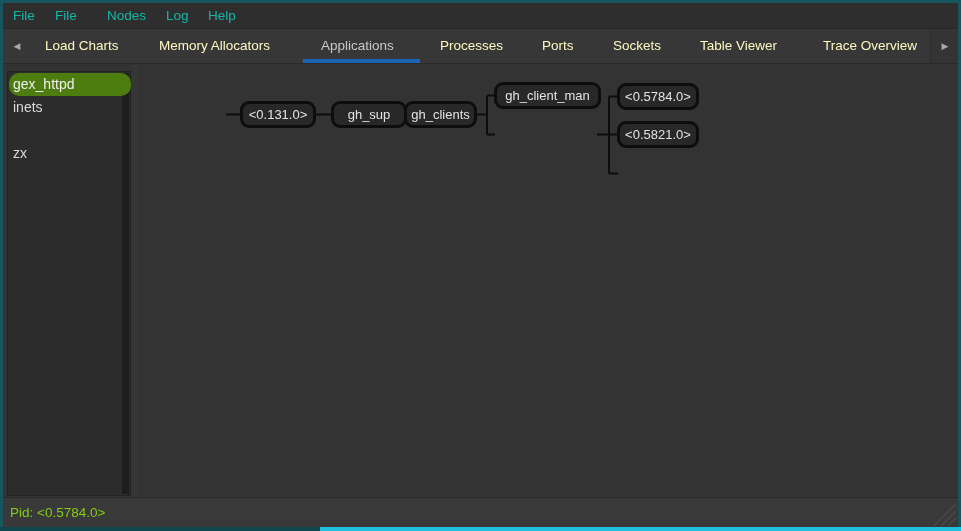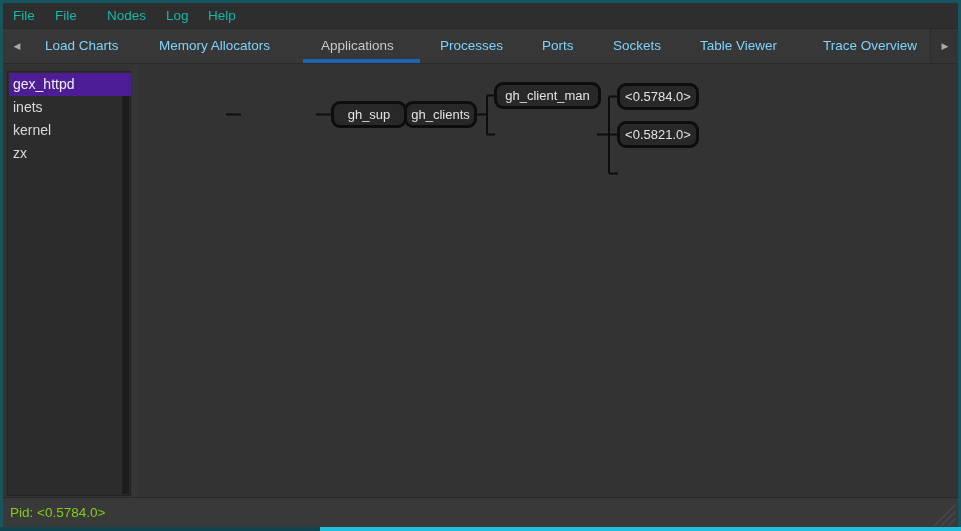--- a/index.html
+++ b/index.html
@@ -25,21 +25,21 @@
   .menubar { left: 3px; top: 3px; width: 955px; height: 25px; background: #2e2e2e; }
   .menu-item {
     position: absolute; top: 0; height: 25px; line-height: 25px;
     color: #14b8a6; font-size: 13.5px; cursor: default;
   }
 
   
   .tabbar { left: 3px; top: 28px; width: 955px; height: 36px; background: #373737; border-top: 1px solid #272727; border-bottom: 1px solid #2a2a2a; }
   .tab {
     position: absolute; top: 0; height: 34px; line-height: 34px;
-    color: #7dd3fc; font-size: 13.5px; white-space: nowrap; cursor: default;
+    color: #fef9c3; font-size: 13.5px; white-space: nowrap; cursor: default;
   }
   .tab.active { color: #c9c9c9; }
   .tab-underline { position: absolute; left: 300px; top: 30px; width: 117px; height: 4px; background: #1f64b4; }
   .tab-scroll {
     position: absolute; top: 5px; width: 16px; height: 24px;
     color: #a9a9a9; font-size: 9px; text-align: center; line-height: 24px;
   }
   .tab-scroll-right-box { position: absolute; left: 927px; top: 0; width: 28px; height: 34px; background: #343434; border-left: 1px solid #2c2c2c; }
 
   
@@ -48,21 +48,21 @@
   
   .listbox {
     position: absolute; left: 4px; top: 6px; width: 124px; height: 425px;
     background: #2c2c2c; border: 1px solid #232323;
   }
   .listbox-scroll-track { position: absolute; right: 1px; top: 1px; width: 7px; height: 421px; background: #1d1d1d; }
   .list-item {
     position: absolute; left: 1px; width: 122px; height: 23px; line-height: 23px;
     padding-left: 4px; color: #d9d9d9; font-size: 14px; cursor: default;
   }
-  .list-item.selected { background: #4c1d95; color: #efefef; }
+  .list-item.selected { background: #4d7c0f; color: #efefef; border-radius: 10px; }
   .splitter { position: absolute; left: 129px; top: 0; width: 6px; height: 432px; background: #363636; cursor: col-resize; }
 
   
   .tree-svg { position: absolute; left: 0; top: 0; width: 955px; height: 432px; pointer-events: none; }
   .tree-node {
     position: absolute; height: 27px;
     background: #282828; border: 3px solid #0d0d0d; border-radius: 9px;
     color: #e3e3e3; font-size: 13px; line-height: 21px; text-align: center;
     white-space: nowrap; cursor: default;
   }
@@ -100,21 +100,20 @@
     </div>
     <div class="tab-underline"></div>
   </div>
 
   <div class="abs main">
 
     <div class="listbox">
       <div class="listbox-scroll-track"></div>
       <div class="list-item selected" style="top:1px">gex_httpd</div>
       <div class="list-item" style="top:24px">inets</div>
-      <div class="list-item" style="top:47px">kernel</div>
       <div class="list-item" style="top:70px">zx</div>
     </div>
     <div class="splitter"></div>
 
     <svg class="tree-svg" viewBox="0 0 955 432">
       <g stroke="#0d0d0d" stroke-width="2" fill="none">
         <line x1="223" y1="49.5" x2="238" y2="49.5"></line>
         <line x1="313" y1="49.5" x2="329" y2="49.5"></line>
         <line x1="384" y1="49.5" x2="402" y2="49.5"></line>
         <line x1="474" y1="49.5" x2="484" y2="49.5"></line>
@@ -122,20 +121,21 @@
         <line x1="484" y1="30.5" x2="492" y2="30.5"></line>
         <line x1="484" y1="69.5" x2="492" y2="69.5"></line>
         <line x1="594" y1="69.5" x2="606" y2="69.5"></line>
         <line x1="606" y1="31.5" x2="606" y2="108.5"></line>
         <line x1="606" y1="31.5" x2="615" y2="31.5"></line>
         <line x1="606" y1="69.5" x2="615" y2="69.5"></line>
         <line x1="606" y1="108.5" x2="615" y2="108.5"></line>
       </g>
     </svg>
 
+    <div class="tree-node" style="left:237px; top:36px; width:76px">&lt;0.131.0&gt;</div>
     <div class="tree-node" style="left:328px; top:36px; width:76px">gh_sup</div>
     <div class="tree-node" style="left:401px; top:36px; width:73px">gh_clients</div>
     <div class="tree-node" style="left:491px; top:17px; width:107px">gh_client_man</div>
     <div class="tree-node" style="left:614px; top:18px; width:82px">&lt;0.5784.0&gt;</div>
     <div class="tree-node" style="left:614px; top:56px; width:82px">&lt;0.5821.0&gt;</div>
   </div>
 
   <div class="abs statusbar">
     <span class="status-text">Pid: &lt;0.5784.0&gt;</span>
     <svg class="resize-grip" viewBox="0 0 26 26">

